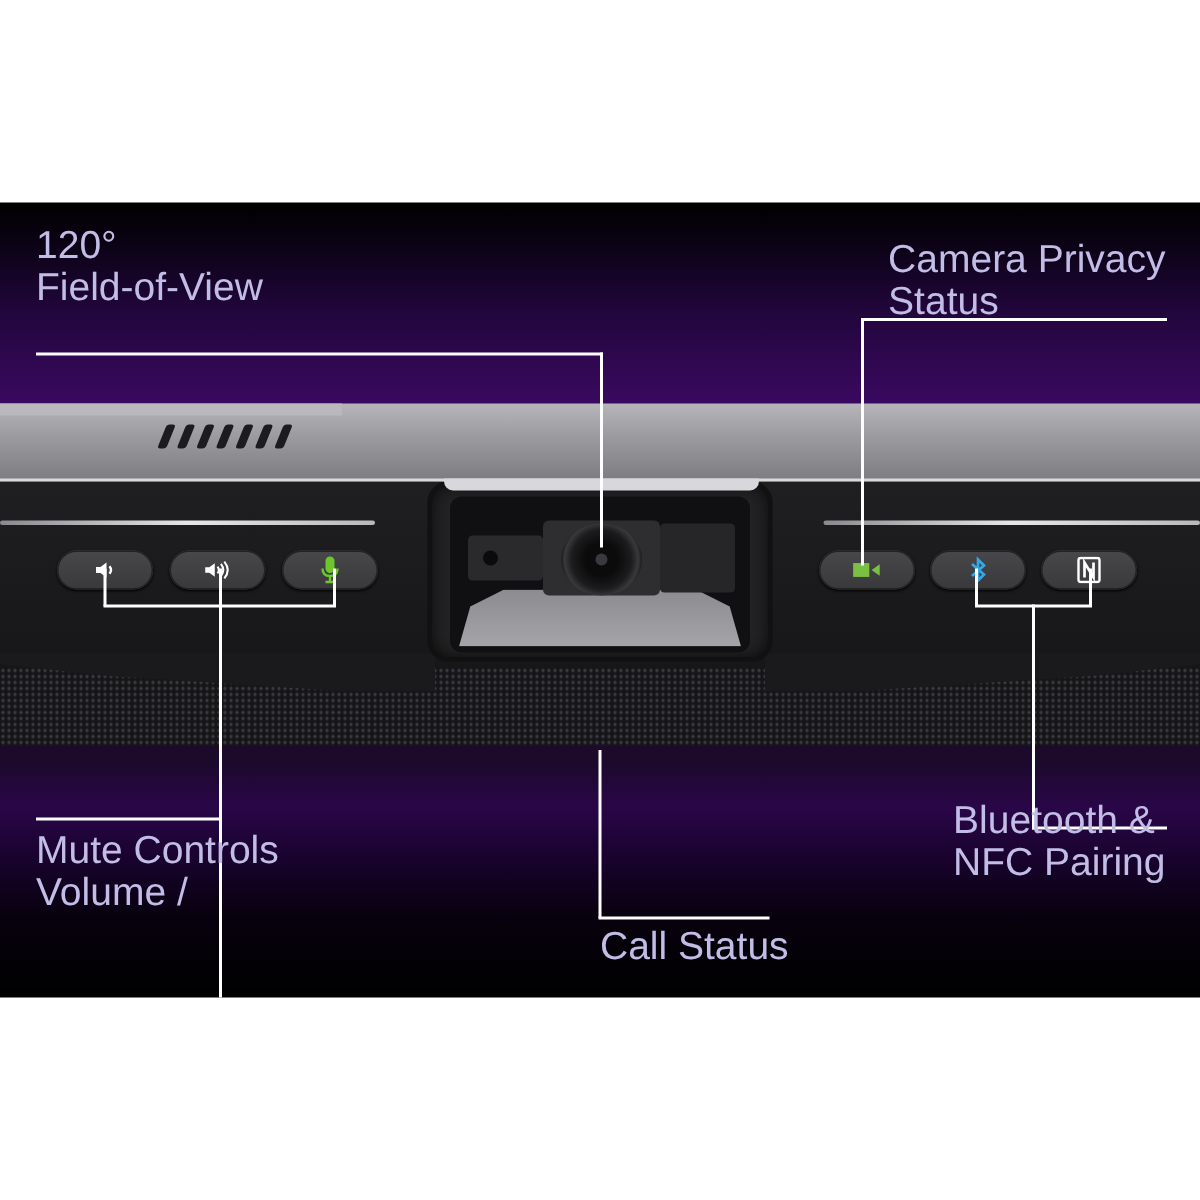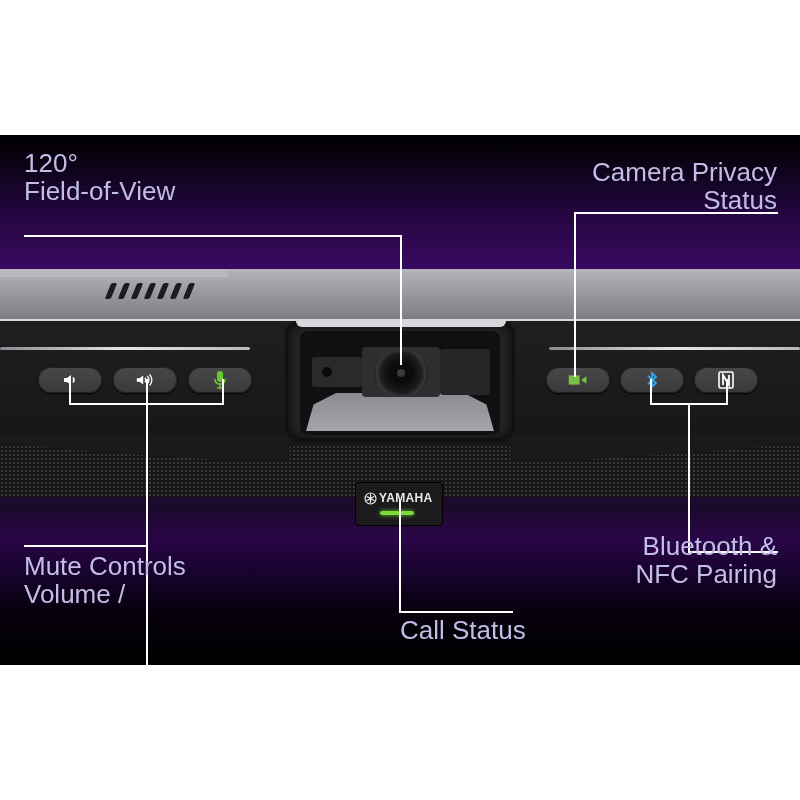--- a/index.html
+++ b/index.html
@@ -71,21 +71,21 @@
   .badge-logo { position: absolute; left: 8px; top: 8px; display: flex; align-items: center; gap: 2px;
     color: #e9e9ec; font-weight: bold; font-size: 12px; letter-spacing: 0.3px; }
   .badge-led { position: absolute; left: 24px; top: 28px; width: 34px; height: 4px; border-radius: 2px; background: #7ed93b;
     box-shadow: 0 0 4px #6ccc2a; }
 
   
   .ln { position: absolute; background: #ffffff; }
 
   
   .lbl { position: absolute; color: #c2bde6; font-size: 26px; line-height: 28px; }
-  .lbl.r { text-align: right; }
+  .lbl.r { text-align: left; }
 </style>
 </head>
 <body>
 
 <div class="stage">
 
   <div class="device-top"></div>
   <div class="device-top-notch-l"></div>
   <div class="vents">
     <span class="vent"></span>
@@ -158,30 +158,20 @@
   </div>
   <div class="pill" style="left:694px; top:232px;">
     <span class="ic">
       <svg width="16" height="18" viewBox="0 0 16 18">
           <rect x="1" y="1" width="14" height="16" rx="1.5" fill="none" stroke="#fff" stroke-width="1.6"></rect>
           <path d="M5 14V4l6 10V4" stroke="#fff" stroke-width="1.8" fill="none"></path>
         </svg>
     </span>
   </div>
 
-  <div class="badge">
-    <div class="badge-logo">
-      <svg width="13" height="13" viewBox="0 0 13 13">
-          <circle cx="6.5" cy="6.5" r="5.5" fill="none" stroke="#e9e9ec" stroke-width="1.2"></circle>
-          <path d="M6.5 2v9M2.6 4.2l7.8 4.6M10.4 4.2L2.6 8.8" stroke="#e9e9ec" stroke-width="1.2"></path>
-        </svg>
-      <span>YAMAHA</span>
-    </div>
-    <div class="badge-led"></div>
-  </div>
 
   <div class="ln" style="left:24px; top:100px; width:378px; height:2px;"></div>
   <div class="ln" style="left:400px; top:100px; width:2px; height:130px;"></div>
 
   <div class="ln" style="left:574px; top:77px; width:204px; height:2px;"></div>
   <div class="ln" style="left:574px; top:77px; width:2px; height:165px;"></div>
 
   <div class="ln" style="left:69px; top:244px; width:2px; height:25px;"></div>
   <div class="ln" style="left:222px; top:244px; width:2px; height:25px;"></div>
   <div class="ln" style="left:69px; top:268px; width:155px; height:2px;"></div>

